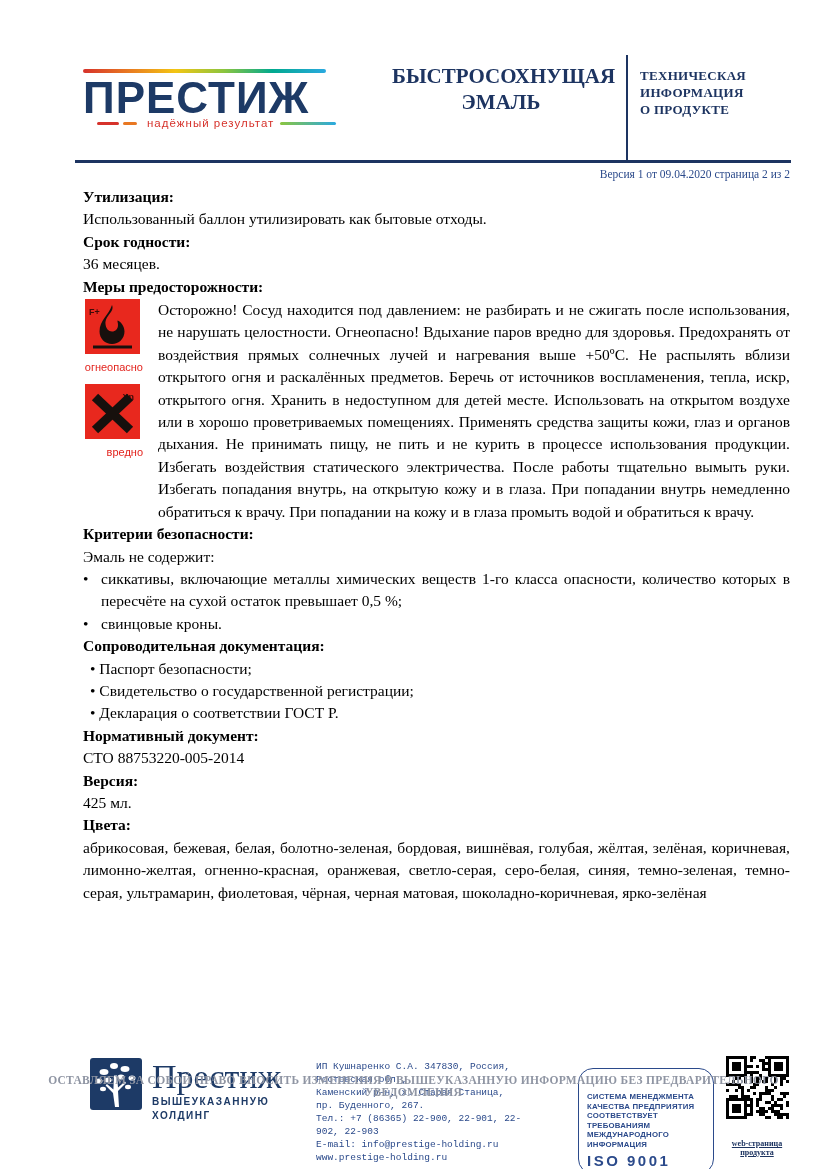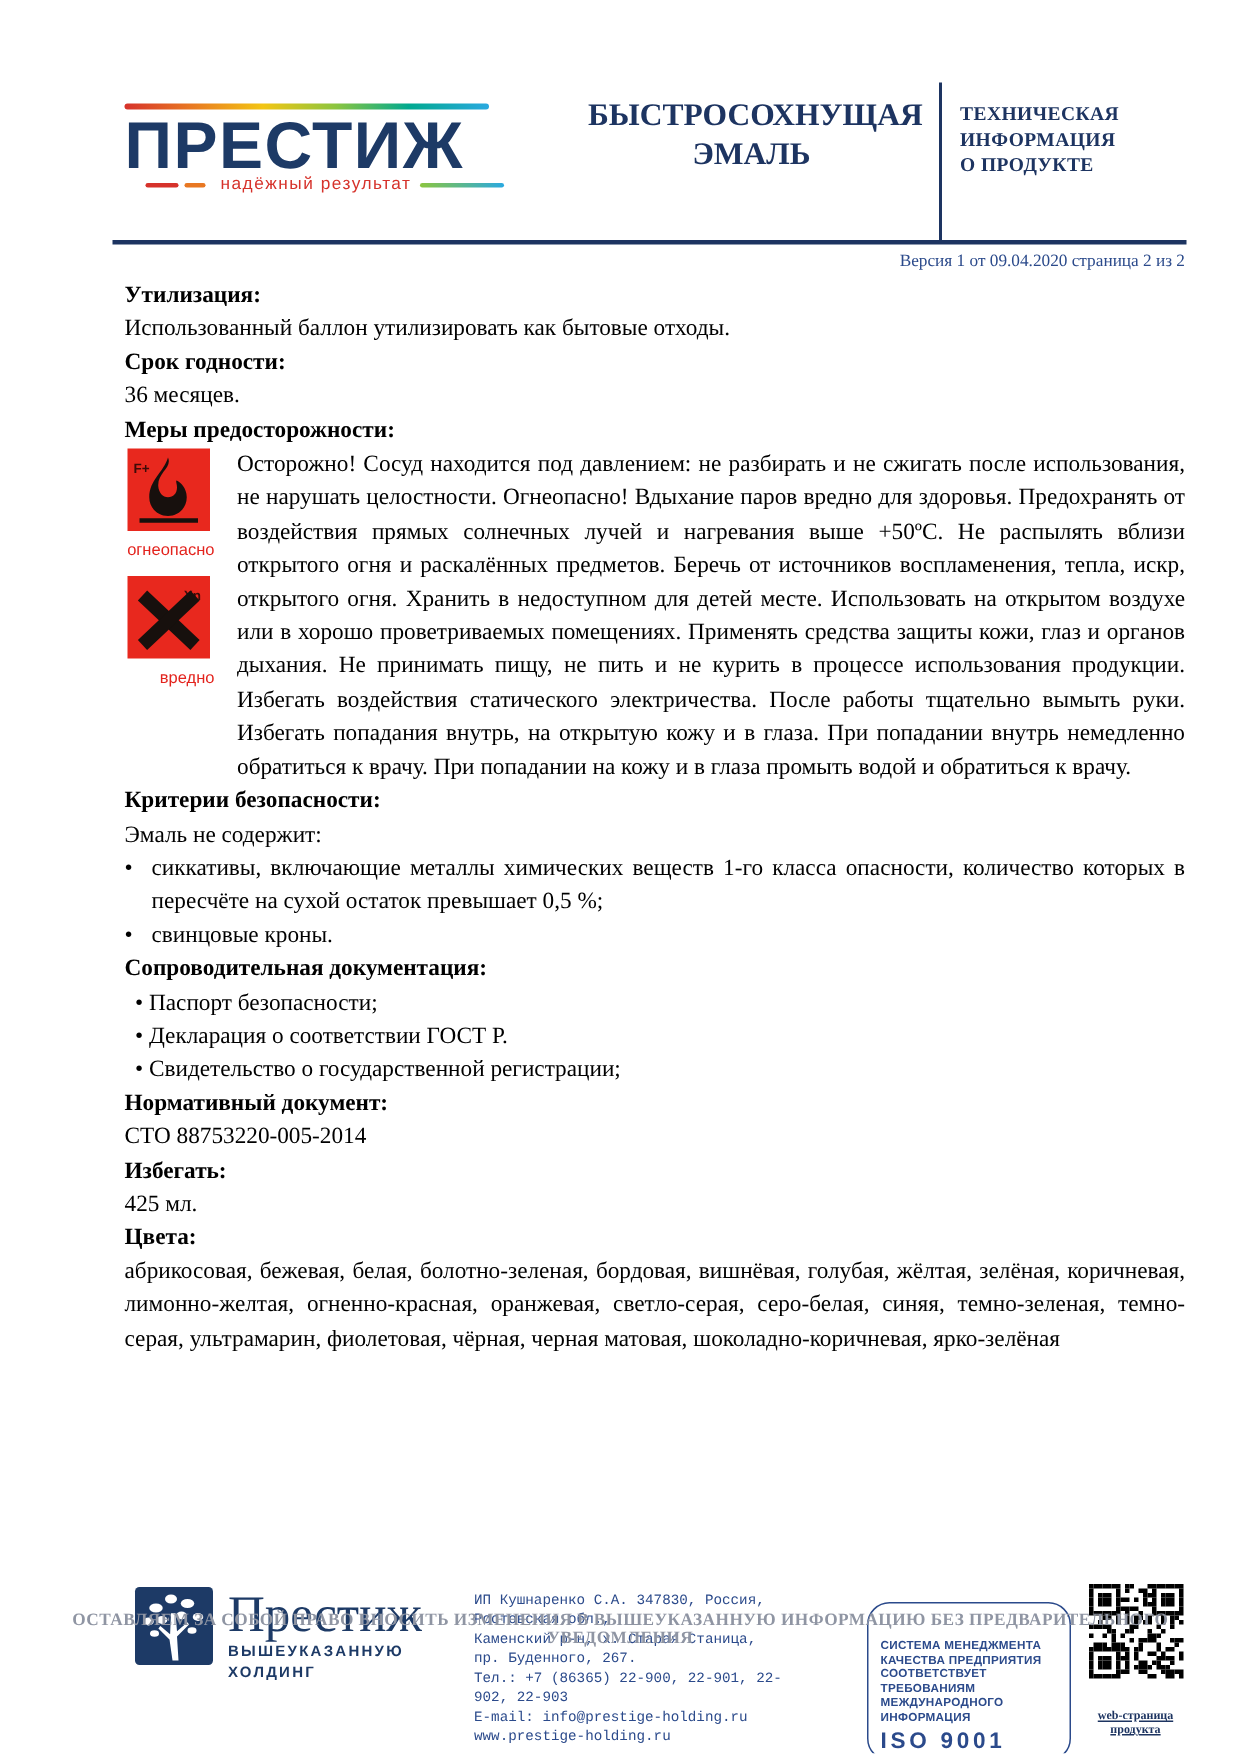--- a/index.html
+++ b/index.html
@@ -135,26 +135,26 @@
       <span class="b">•</span>
       <span class="just">сиккативы, включающие металлы химических веществ 1-го класса опасности, количество которых в пересчёте на сухой остаток превышает 0,5 %;</span>
     </div>
     <div class="bullet-row">
       <span class="b">•</span>
       <span>свинцовые кроны.</span>
     </div>
 
     <div class="h">Сопроводительная документация:</div>
     <div class="docs-bullet">• Паспорт безопасности;</div>
+    <div class="docs-bullet">• Свидетельство о государственной регистрации;</div>
     <div class="docs-bullet">• Декларация о соответствии ГОСТ Р.</div>
-    <div class="docs-bullet">• Свидетельство о государственной регистрации;</div>
 
     <div class="h">Нормативный документ:</div>
     <div>СТО 88753220-005-2014</div>
-    <div class="h">Избегать:</div>
+    <div class="h">Версия:</div>
     <div>425 мл.</div>
     <div class="h">Цвета:</div>
     <div class="just">абрикосовая, бежевая, белая, болотно-зеленая, бордовая, вишнёвая, голубая, жёлтая, зелёная, коричневая, лимонно-желтая, огненно-красная, оранжевая, светло-серая, серо-белая, синяя, темно-зеленая, темно-серая, ультрамарин, фиолетовая, чёрная, черная матовая, шоколадно-коричневая, ярко-зелёная</div>
   </div>
 
   <div class="footer">
     <div class="f-logo">
       <div class="tree-box">
         <svg viewBox="0 0 52 52" width="52" height="52">
           <g fill="#ffffff">

